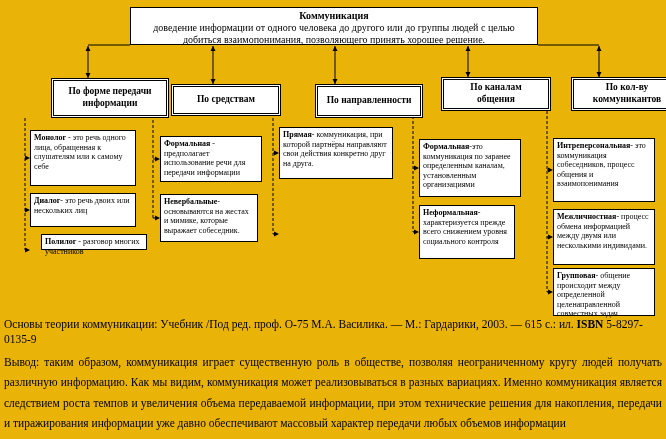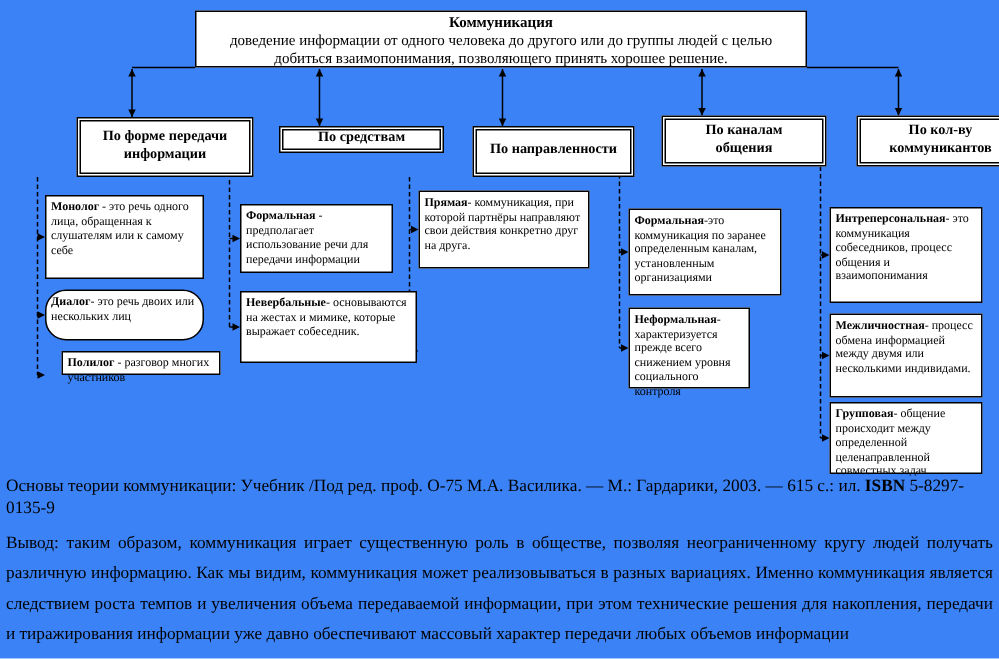--- a/index.html
+++ b/index.html
@@ -1,44 +1,44 @@
 <!DOCTYPE html>
 <html><head>
 <meta charset="utf-8">
 <style>
   * { margin:0; padding:0; box-sizing:border-box; }
   html,body { background:#fff; }
   body { font-family:"Liberation Serif","DejaVu Serif",serif; color:#000; }
-  .canvas { position:relative; width:666px; height:439px; background:#3b82f6; overflow:hidden; }
+  .canvas { position:relative; width:666px; height:439px; background:#eab308; overflow:hidden; }
   .connectors { position:absolute; left:0; top:0; z-index:0; }
   .connectors line, .connectors polyline { stroke:#000; stroke-width:1; fill:none; }
   .connectors .dashed { stroke-dasharray:3,2; }
   .connectors polygon { fill:#000; stroke:none; }
   .box { position:absolute; background:#fff; border:1px solid #000; z-index:1; }
   .main { left:130px; top:7px; width:408px; height:38px; text-align:center; padding:2px 8px; }
   .main-title { font-weight:bold; font-size:10px; line-height:1.15; }
   .main-def { font-size:10px; line-height:1.2; }
   .cat { font-weight:bold; font-size:9.5px; text-align:center; display:flex; align-items:center; justify-content:center;
          line-height:1.25; outline:1px solid #000; outline-offset:-3px; padding:3px 9px;margin-left:28px; }
   .cat1 { left:23px;  top:78px; width:118px; height:40px; }
-  .cat2 { left:158px; top:84px; width:110px; height:18px; }
+  .cat2 { left:143px; top:84px; width:110px; height:32px; }
   .cat3 { left:287px; top:84px; width:108px; height:34px; }
   .cat4 { left:413px; top:77px; width:110px; height:34px; }
   .cat5 { left:543px; top:77px; width:112px; height:34px; }
   .item { font-size:8px; line-height:1.2; padding:2px 3px; }
   .item b { font-weight:bold; }
   .i11 { left:30px;  top:130px; width:106px; height:56px; }
-  .i12 { left:30px;  top:193px; width:106px; height:34px;border-radius:14px; }
+  .i12 { left:30px;  top:193px; width:106px; height:34px; }
   .i13 { left:30px;  top:234px; width:106px; height:16px;margin-left:11px; }
   .i21 { left:160px; top:136px; width:102px; height:46px; }
-  .i22 { left:160px; top:194px; width:118px; height:48px; }
+  .i22 { left:160px; top:194px; width:98px; height:48px; }
   .i31 { left:279px; top:127px; width:114px; height:52px; }
   .i32 { left:279px; top:186px; width:96px;  height:96px; }
   .i41 { left:419px; top:139px; width:102px; height:58px; }
-  .i42 { left:419px; top:205px; width:81px; height:54px; }
+  .i42 { left:419px; top:205px; width:96px; height:54px; }
   .i51 { left:553px; top:138px; width:102px; height:64px; }
   .i52 { left:553px; top:209px; width:102px; height:56px; }
   .i53 { left:553px; top:268px; width:102px; height:48px; }
   .footer { position:absolute; left:4px; top:317px; width:658px; z-index:1; font-size:11.5px; }
   .ref { line-height:1.3; }
   .ref b { font-weight:bold;text-align:right; }
   .conclusion { margin-top:5px; text-align:justify; line-height:1.78; }
 </style>
 </head>
 <body>

